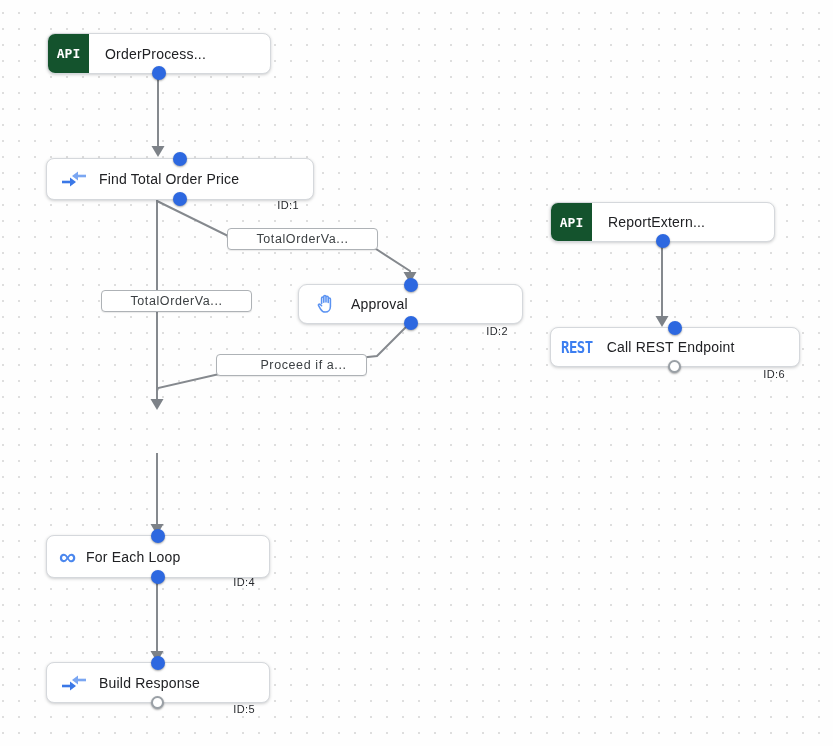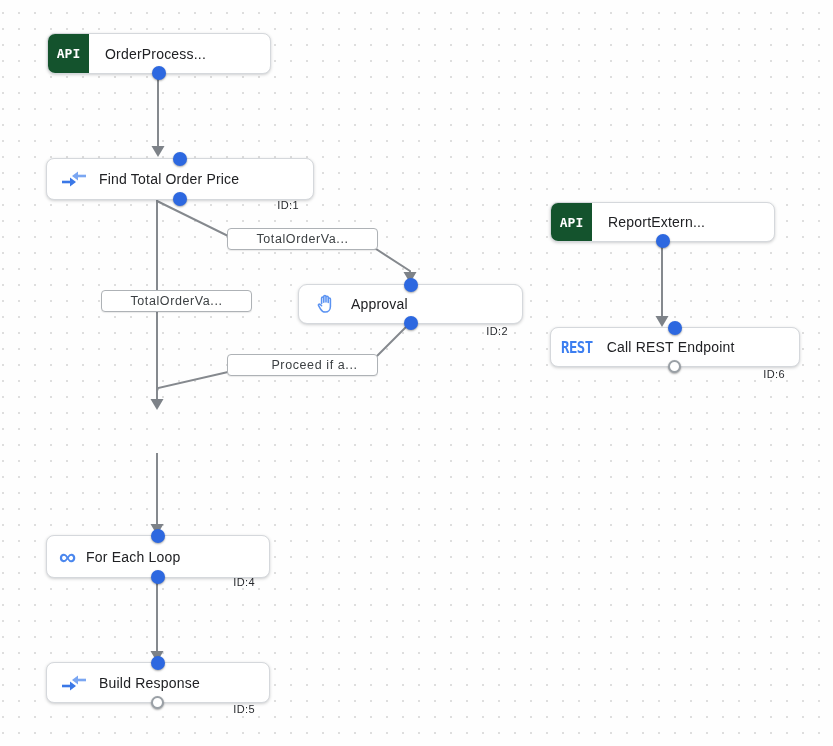--- a/index.html
+++ b/index.html
@@ -186,15 +186,15 @@
     <span class="label">Call REST Endpoint</span>
     <span class="task-id">ID:6</span>
     <span class="dot top"></span>
     <span class="dot bottom end"></span>
   </div>
 
   <div class="edge-label" style="left:227px; top:228px;">TotalOrderVa...</div>
 
   <div class="edge-label" style="left:101px; top:290px;">TotalOrderVa...</div>
 
-  <div class="edge-label" style="left:227px; top:354px;padding-left:24px;">Proceed if a...</div>
+  <div class="edge-label" style="left:216px; top:354px;padding-left:24px;">Proceed if a...</div>
 
 </div>
 
 </body></html>

